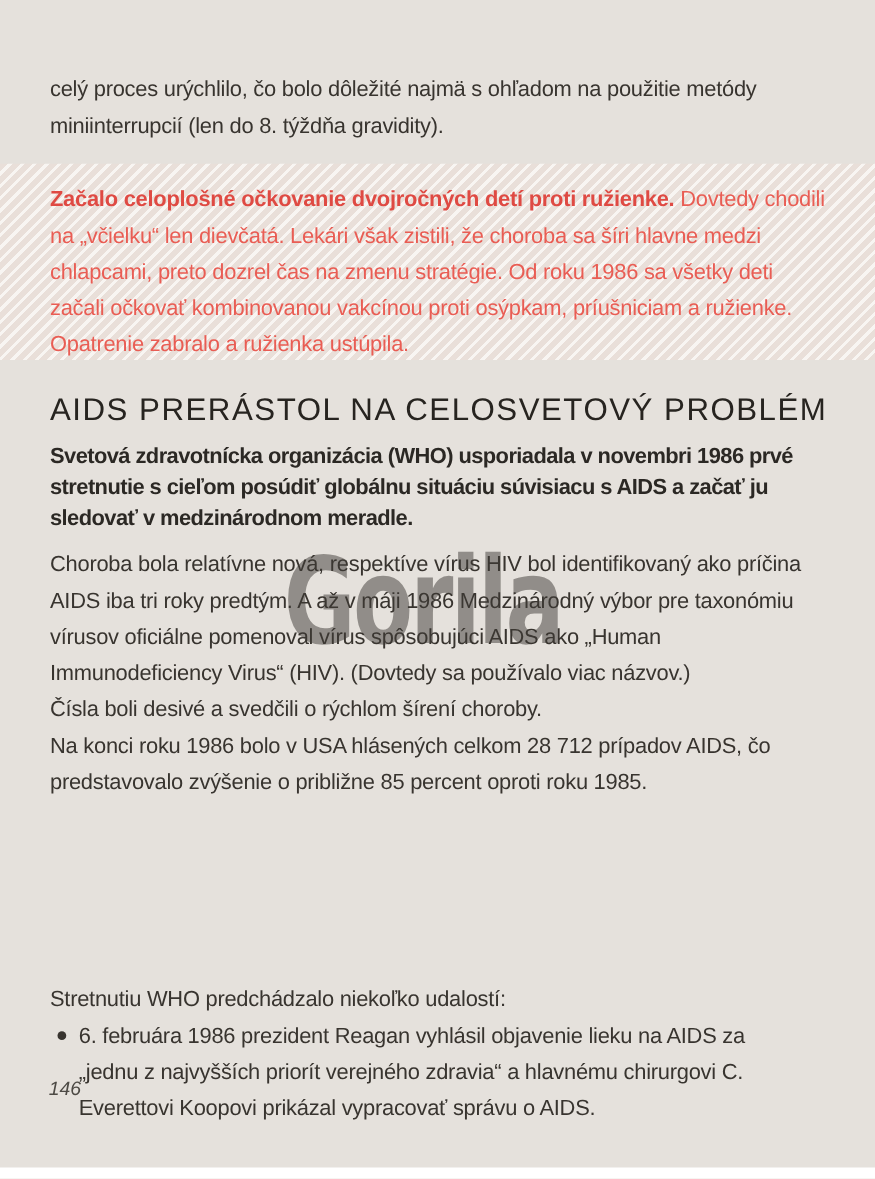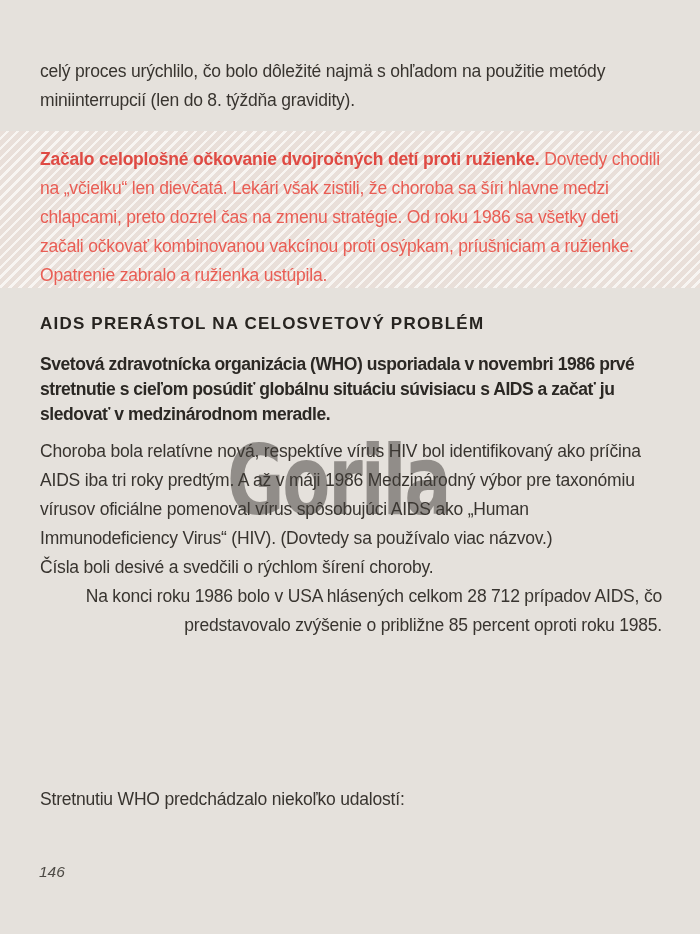--- a/index.html
+++ b/index.html
@@ -35,36 +35,36 @@
   }
   .stripe-text{
     font-size:17.5px;line-height:29px;letter-spacing:-0.2px;
     color:#e95d54;margin:0;
   }
   .stripe-text b{color:#df4a43;font-weight:700;}
 
   
   .heading{
     top:314px;left:40px;
-    font-size:17px;font-weight:700;
+    font-size:25px;font-weight:400;
     letter-spacing:1.2px;
     color:#272420;margin:0;
   }
   
   .lead{
     top:352px;
     font-weight:700;
     font-size:17.5px;line-height:25px;letter-spacing:-0.45px;
     color:#2b2824;margin:0;
   }
 
   
   .p-a{top:437px;}
   .p-b{top:553px;}
-  .p-c{top:582px;text-align:right;}
+  .p-c{top:582px;}
   .p-d{top:640px;}
   .p-e{top:669px;}
   .p-f{top:785px;}
 
   
   .bullet-item{
     top:814px;left:40px;width:600px;
     padding-left:23px;box-sizing:border-box;
   }
   .bullet-dot{
@@ -119,20 +119,24 @@
   <p class="abs col bodytext p-a">Choroba bola relatívne nová, respektíve vírus HIV bol identifikovaný ako príčina AIDS iba tri roky predtým. A až v máji 1986 Medzinárodný výbor pre taxonómiu vírusov oficiálne pomenoval vírus spôsobujúci AIDS ako „Human Immunodeficiency Virus“ (HIV). (Dovtedy sa používalo viac názvov.)</p>
 
   <p class="abs col bodytext p-b">Čísla boli desivé a svedčili o rýchlom šírení choroby.</p>
 
   <p class="abs col bodytext p-c">Na konci roku 1986 bolo v USA hlásených celkom 28 712 prípadov AIDS, čo predstavovalo zvýšenie o približne 85 percent oproti roku 1985.</p>
 
 
 
   <p class="abs col bodytext p-f">Stretnutiu WHO predchádzalo niekoľko udalostí:</p>
 
+  <div class="abs bodytext bullet-item">
+    <span class="bullet-dot"></span>
+    <span>6. februára 1986 prezident Reagan vyhlásil objavenie lieku na AIDS za „jednu z najvyšších priorít verejného zdravia“ a hlavnému chirurgovi C. Everettovi Koopovi prikázal vypracovať správu o AIDS.</span>
+  </div>
 
   <div class="abs watermark">Gorila</div>
 
   <div class="abs pagenum">146</div>
 
   <div class="abs bottom-strip"></div>
 
 </div>
 
 </body></html>

